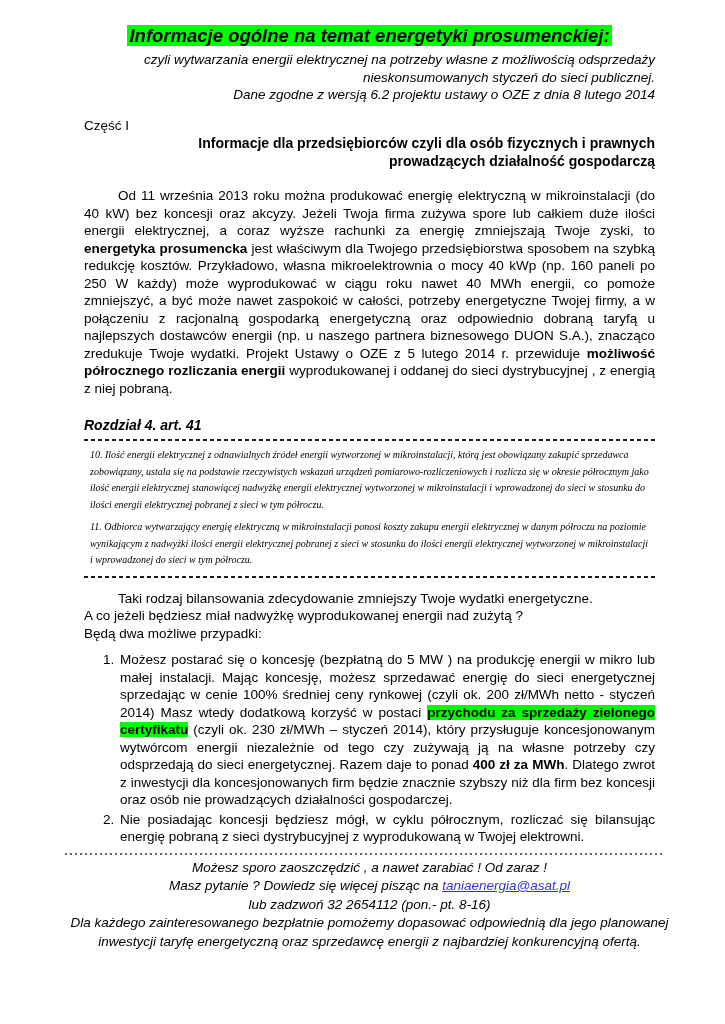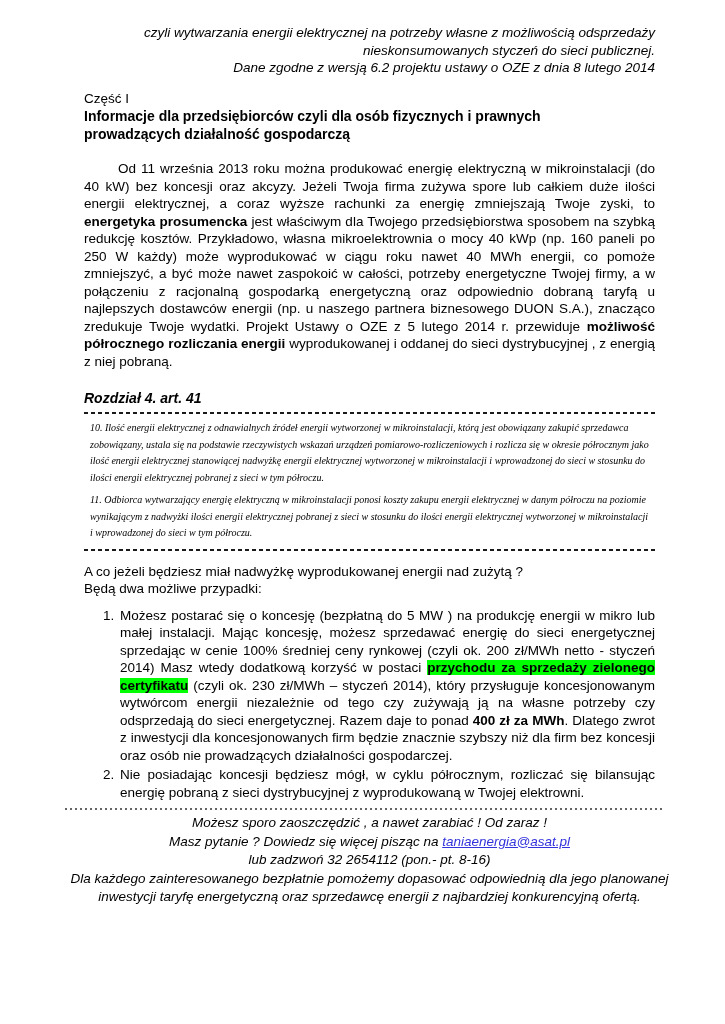--- a/index.html
+++ b/index.html
@@ -32,21 +32,21 @@
     font-size: 13.5px;
     line-height: 17.5px;
   }
   .part-label {
     text-align: left;
     font-size: 13.5px;
     line-height: 17.5px;
     margin-top: 13px;
   }
   .heading {
-    text-align: left;
+    text-align: right;
     font-weight: 700;
     font-size: 14px;
     line-height: 18px;
   }
   .para {
     text-align: justify;
     font-size: 13.5px;
     line-height: 17.5px;
     margin: 0;
   }
@@ -102,38 +102,42 @@
     color: #3333dd;
     text-decoration: underline;
     cursor: pointer;
   }
 </style>
 </head>
 <body>
 
 <div class="page">
 
+  <div class="title-row">
+    <span class="title">Informacje ogólne na temat energetyki prosumenckiej:</span>
+  </div>
 
   <div class="subtitle">czyli wytwarzania energii elektrycznej na  potrzeby własne z możliwością odsprzedaży</div>
   <div class="subtitle">nieskonsumowanych styczeń do sieci publicznej.</div>
   <div class="subtitle">Dane zgodne z wersją 6.2 projektu ustawy o OZE z dnia 8 lutego 2014</div>
 
   <div class="part-label">Część I</div>
   <div class="heading">Informacje dla przedsiębiorców  czyli dla osób fizycznych i prawnych</div>
   <div class="heading">prowadzących działalność gospodarczą</div>
 
   <p class="para intro"><span>Od 11 września 2013 roku można produkować energię elektryczną w mikroinstalacji (do 40 kW) bez koncesji oraz akcyzy. Jeżeli Twoja firma zużywa spore lub całkiem duże ilości energii elektrycznej, a coraz wyższe rachunki za energię zmniejszają Twoje zyski, to </span><span class="b">energetyka prosumencka</span><span> jest właściwym dla Twojego przedsiębiorstwa sposobem na szybką redukcję kosztów.  Przykładowo, własna  mikroelektrownia o mocy 40 kWp (np. 160 paneli po 250 W każdy) może wyprodukować w  ciągu roku nawet 40 MWh energii,  co pomoże zmniejszyć, a być może nawet zaspokoić w całości, potrzeby energetyczne Twojej firmy, a w połączeniu z racjonalną gospodarką energetyczną oraz odpowiednio dobraną taryfą u najlepszych dostawców energii (np. u naszego partnera biznesowego DUON S.A.), znacząco zredukuje Twoje wydatki. Projekt Ustawy o OZE z 5 lutego 2014 r. przewiduje </span><span class="b">możliwość półrocznego rozliczania energii</span><span> wyprodukowanej i oddanej do sieci dystrybucyjnej , z energią z niej pobraną.</span></p>
 
   <div class="law-head">Rozdział 4. art. 41</div>
   <div class="dash-line"></div>
   <p class="quote">10. Ilość energii elektrycznej z odnawialnych źródeł energii wytworzonej w mikroinstalacji, którą jest obowiązany zakupić sprzedawca zobowiązany, ustala się na podstawie rzeczywistych wskazań urządzeń pomiarowo-rozliczeniowych i rozlicza się w okresie półrocznym jako ilość energii elektrycznej stanowiącej nadwyżkę energii elektrycznej wytworzonej w mikroinstalacji i wprowadzonej do sieci w stosunku do ilości energii elektrycznej pobranej z sieci w tym półroczu.</p>
   <p class="quote">11. Odbiorca wytwarzający energię elektryczną w mikroinstalacji ponosi koszty zakupu energii elektrycznej w danym półroczu na poziomie wynikającym z nadwyżki ilości energii elektrycznej pobranej z sieci w stosunku do ilości energii elektrycznej wytworzonej w mikroinstalacji i wprowadzonej do sieci w tym półroczu.</p>
   <div class="dash-line bottom"></div>
 
   <div class="balance">
+    <div class="body-line ind">Taki rodzaj bilansowania zdecydowanie zmniejszy Twoje wydatki energetyczne.</div>
     <div class="body-line">A co jeżeli będziesz miał nadwyżkę wyprodukowanej energii nad zużytą ?</div>
     <div class="body-line">Będą dwa możliwe przypadki:</div>
   </div>
 
   <ol class="cases">
     <li><span>Możesz postarać się o koncesję (bezpłatną do 5 MW )  na produkcję energii w mikro lub małej instalacji. Mając koncesję, możesz  sprzedawać energię do sieci energetycznej  sprzedając w cenie 100% średniej ceny rynkowej (czyli ok. 200 zł/MWh netto - styczeń 2014)  Masz wtedy dodatkową korzyść w postaci </span><span class="b hl">przychodu za sprzedaży zielonego certyfikatu</span><span> (czyli ok. 230 zł/MWh – styczeń 2014), który przysługuje koncesjonowanym wytwórcom energii niezależnie od tego czy zużywają ją na własne potrzeby czy odsprzedają do sieci energetycznej. Razem daje to ponad </span><span class="b">400 zł za MWh</span><span>. Dlatego zwrot z inwestycji dla koncesjonowanych firm będzie znacznie szybszy niż dla firm bez koncesji oraz osób nie prowadzących działalności gospodarczej.</span></li>
     <li><span>Nie posiadając koncesji będziesz mógł, w cyklu półrocznym, rozliczać się bilansując energię pobraną z sieci dystrybucyjnej z wyprodukowaną w Twojej elektrowni.</span></li>
   </ol>
 
   <div class="footer-sep"></div>

